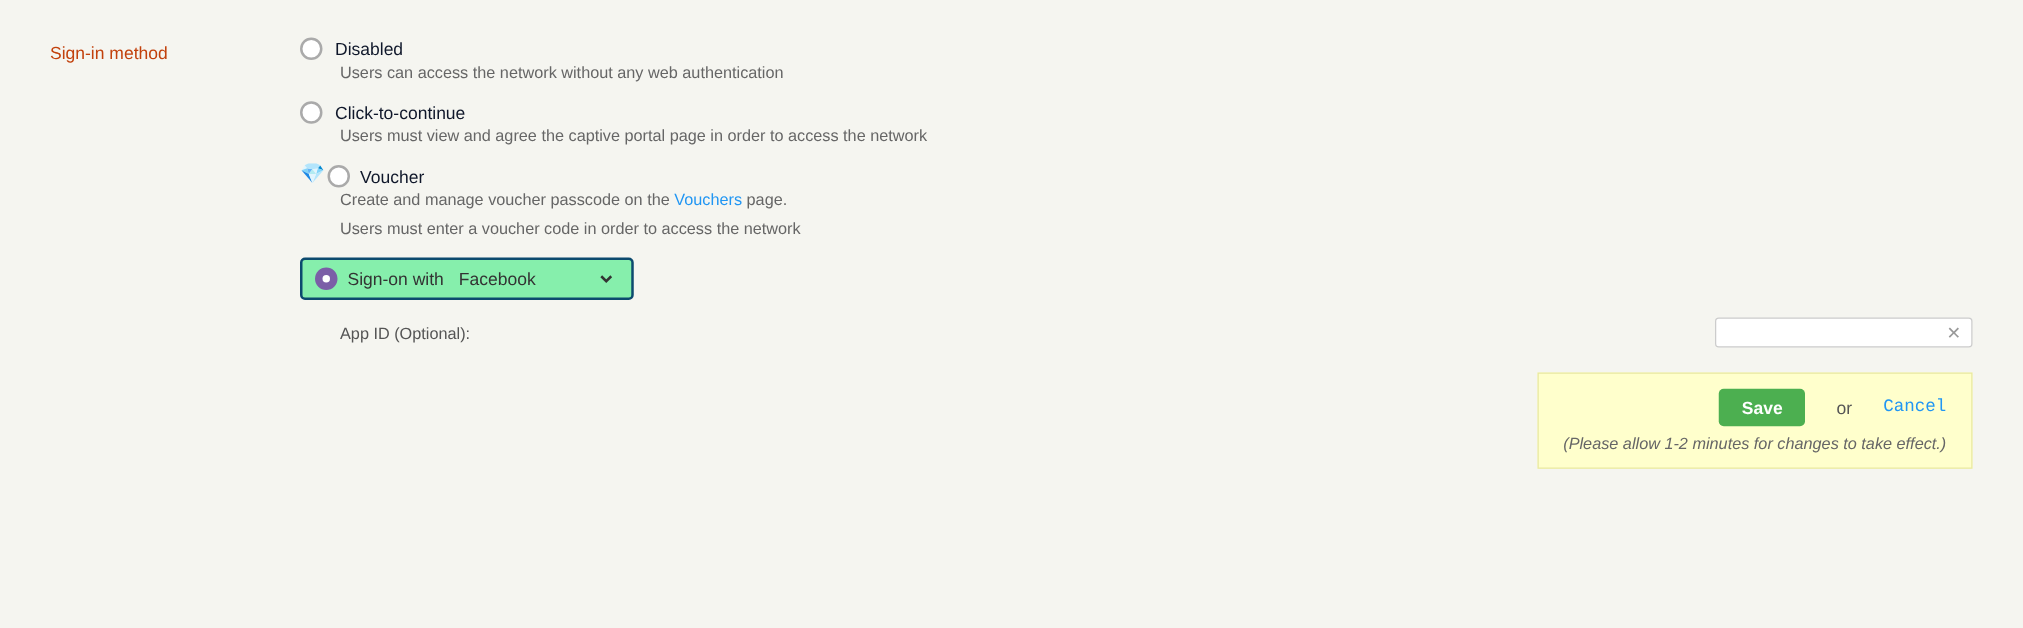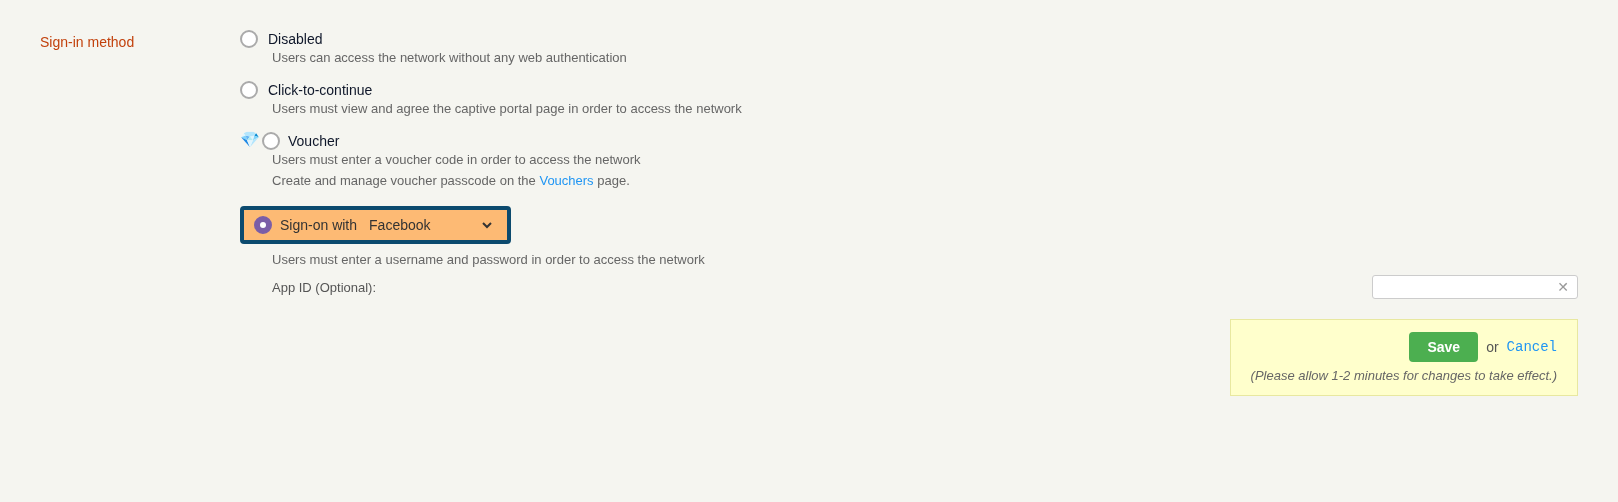--- a/index.html
+++ b/index.html
@@ -65,27 +65,27 @@
       display: inline-block;
       width: 18px;
       height: 18px;
       color: #29b6d4;
       font-size: 16px;
       line-height: 1;
     }
 
     
     .signon-box {
-      border: 4px solid #0c4a6e;
+      border: 2px solid #0c4a6e;
       border-radius: 4px;
       padding: 6px 12px 6px 10px;
       display: inline-flex;
       align-items: center;
       gap: 8px;
-      background: #fdba74;
+      background: #86efac;
       margin-bottom: 6px;
     }
 
     .signon-label {
       font-size: 14px;
       color: #333;
       white-space: nowrap;
     }
 
     .signon-select {
@@ -186,21 +186,21 @@
       display: flex;
       flex-direction: column;
       align-items: flex-end;
       gap: 6px;
       min-width: 320px;
     }
 
     .save-row {
       display: flex;
       align-items: center;
-      gap: 8px;
+      gap: 25px;
     }
 
     .save-button {
       background: #4caf50;
       color: white;
       border: none;
       border-radius: 4px;
       padding: 7px 18px;
       font-size: 14px;
       cursor: pointer;
@@ -263,41 +263,40 @@
     </div>
 
     <div class="option-group">
       <div class="option-row" style="display:flex;align-items:center;gap:4px;">
         <span class="diamond-icon">💎</span>
         <label style="display:flex;align-items:center;gap:8px;">
           <span class="radio-unselected"></span>
           <span>Voucher</span>
         </label>
       </div>
-      <div class="option-desc">Users must enter a voucher code in order to access the network</div>
       <div class="option-desc" style="margin-bottom:8px;">
         <span>Create and manage voucher passcode on the</span>
         <a class="vouchers-link">Vouchers</a>
         <span>page.</span>
       </div>
+      <div class="option-desc">Users must enter a voucher code in order to access the network</div>
     </div>
 
     <div class="option-group">
       <div class="signon-box">
         <div class="radio-selected"></div>
         <span class="signon-label">Sign-on with</span>
         <select class="signon-select">
           <option value="Facebook">Facebook</option>
           <option value="Google">Google</option>
           <option value="Twitter">Twitter</option>
           <option value="Local credentials">Local credentials</option>
           <option value="RADIUS">RADIUS</option>
         </select>
       </div>
-      <div class="option-desc">Users must enter a username and password in order to access the network</div>
 
       
       <div class="app-id-row">
         <span class="app-id-label">App ID (Optional):</span>
         <div class="app-id-input-wrap">
           <input class="app-id-input" type="text" value="" placeholder="" style="">
           <button class="clear-btn">✕</button>
         </div>
       </div>
     </div>

